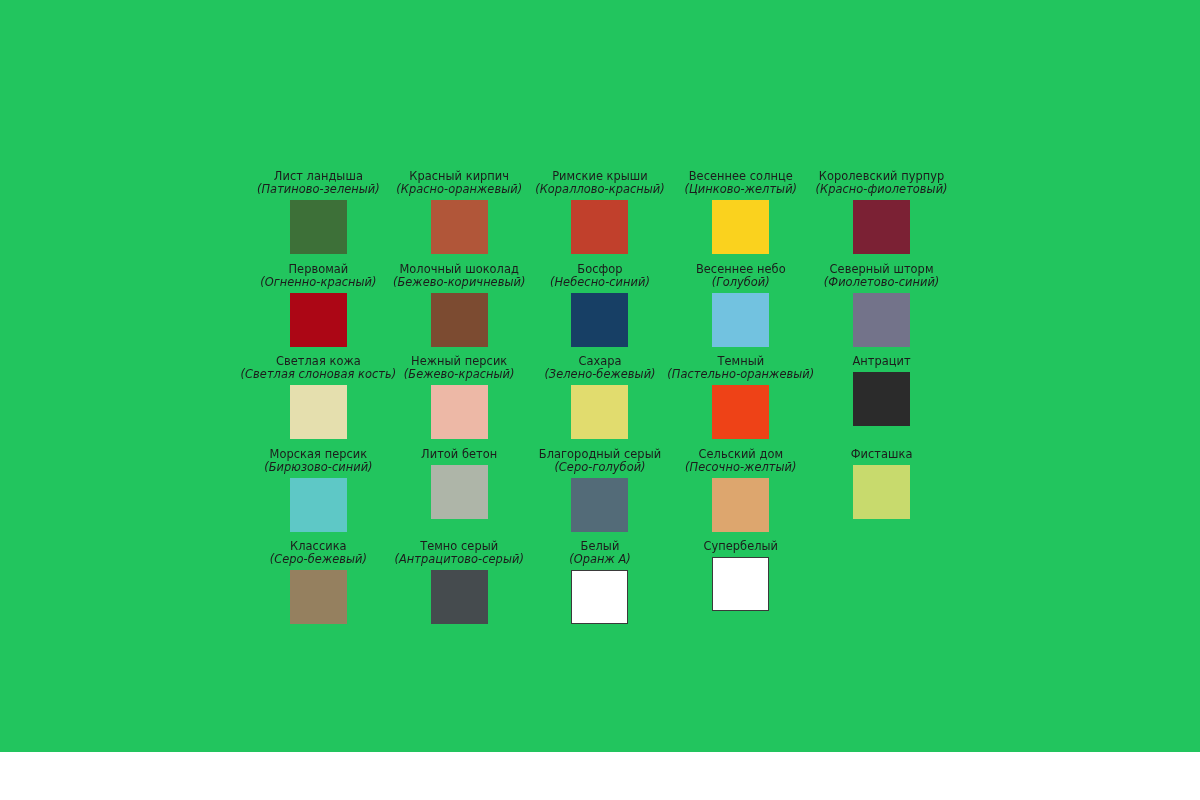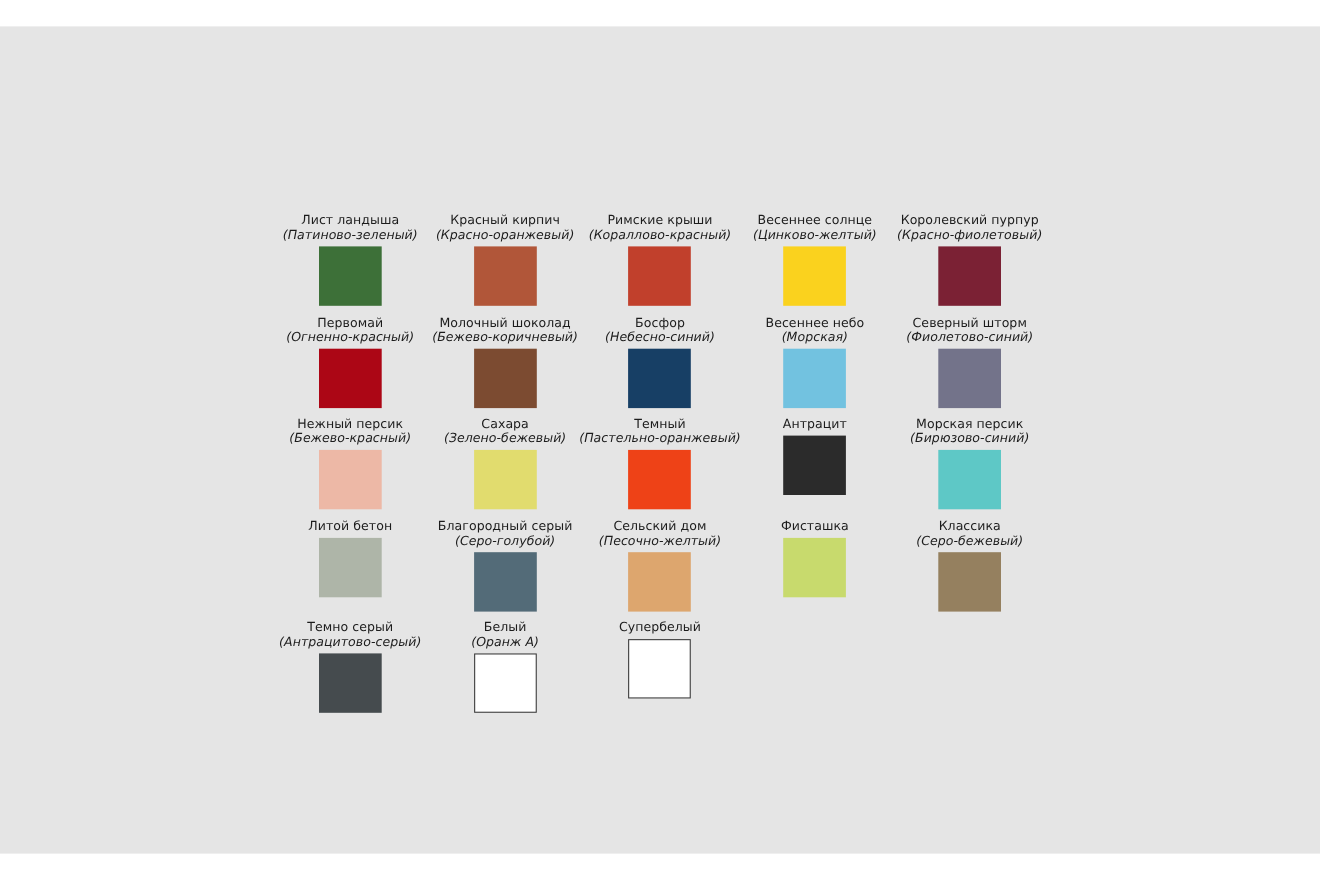--- a/index.html
+++ b/index.html
@@ -13,22 +13,21 @@
     height: 800px;
     font-family: "DejaVu Sans", "Liberation Sans", sans-serif;
     color: #1a1a1a;
     overflow: hidden;
   }
 
   #palette-sheet {
     position: relative;
     width: 1200px;
     height: 752px;
-    background: #e5e5e5;
-    margin-top: 24px;
+    background: #22c55e;
   }
 
   
   #palette-grid {
     position: absolute;
     left: 248px;
     top: 170px;
     width: 704px;
     display: grid;
     grid-template-columns: repeat(5, 140.8px);
@@ -133,33 +132,40 @@
       <div class="swatch-cell">
         <div class="swatch-label">
           <span class="name">Босфор</span>
           <span class="tone">(Небесно-синий)</span>
         </div>
         <div class="swatch-chip" style="background: rgb(23, 63, 101);"></div>
       </div>
       <div class="swatch-cell">
         <div class="swatch-label">
           <span class="name">Весеннее небо</span>
-          <span class="tone">(Морская)</span>
+          <span class="tone">(Голубой)</span>
         </div>
         <div class="swatch-chip" style="background: rgb(114, 194, 224);"></div>
       </div>
       <div class="swatch-cell">
         <div class="swatch-label">
           <span class="name">Северный шторм</span>
           <span class="tone">(Фиолетово-синий)</span>
         </div>
         <div class="swatch-chip" style="background: rgb(115, 115, 138);"></div>
       </div>
       <div class="swatch-cell">
         <div class="swatch-label">
+          <span class="name">Светлая кожа</span>
+          <span class="tone">(Светлая слоновая кость)</span>
+        </div>
+        <div class="swatch-chip" style="background: rgb(229, 223, 174);"></div>
+      </div>
+      <div class="swatch-cell">
+        <div class="swatch-label">
           <span class="name">Нежный персик</span>
           <span class="tone">(Бежево-красный)</span>
         </div>
         <div class="swatch-chip" style="background: rgb(237, 184, 166);"></div>
       </div>
       <div class="swatch-cell">
         <div class="swatch-label">
           <span class="name">Сахара</span>
           <span class="tone">(Зелено-бежевый)</span>
         </div>

